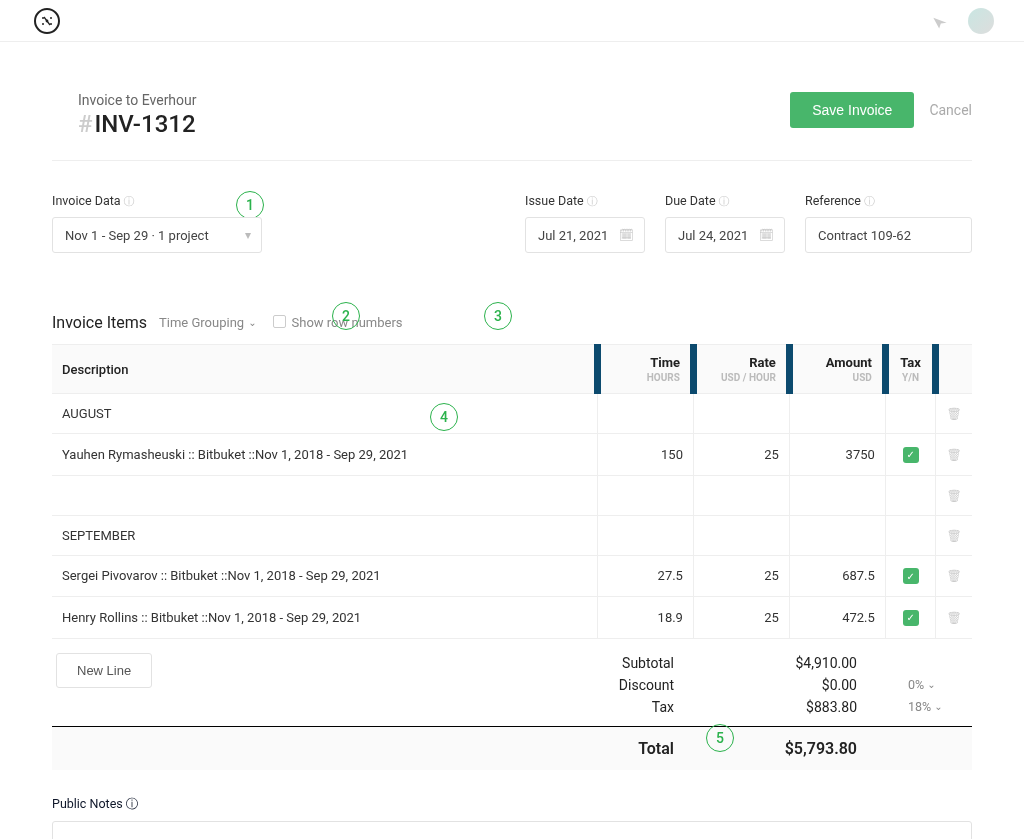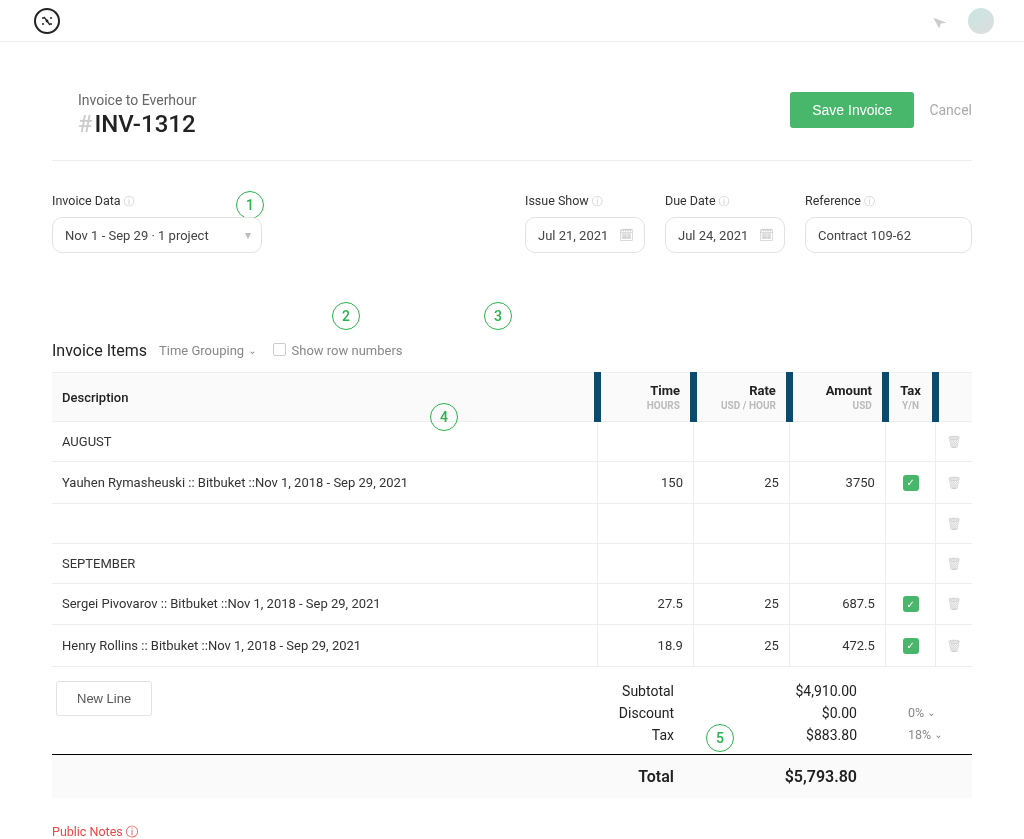--- a/index.html
+++ b/index.html
@@ -23,36 +23,36 @@
 .header-right { margin-left:auto; display:flex; align-items:center; gap: 15px; padding-right: 0; }
 .btn-save { background:#48b66b; color:#fff; border:none; border-radius:3px; padding: 10px 22px; font-size:14px; cursor:pointer; }
 .cancel { color:#aaa; font-size:14px; cursor:pointer; }
 
 .hr { height:1px; background:#eee; margin: 0 0 0 0; }
 
 .fields-row { display:flex; gap: 20px; padding: 32px 0 0 0; margin-left: 0; }
 .field { display:flex; flex-direction:column; }
 .field-label { font-size:12.5px; color:#333; margin-bottom:8px; }
 .field-label .info { color:#ccc; margin-left:3px; font-size:11px; }
-.field-box { border:1px solid #e2e2e2; border-radius:10px; height:36px; display:flex; align-items:center; padding: 0 12px; font-size:13px; color:#444; position:relative; background:#fff; }
+.field-box { border:1px solid #e2e2e2; border-radius:3px; height:36px; display:flex; align-items:center; padding: 0 12px; font-size:13px; color:#444; position:relative; background:#fff; }
 .field-box .tail-icon { position:absolute; right:10px; color:#bbb; font-size:12px; }
 .w-invoice-data { width: 210px; }
 .w-date { width: 120px; }
 .w-ref { width: 167px; }
 .col-issue { margin-left: auto; }
 
 .badge { width:28px; height:28px; border:1.6px solid #2bb24c; color:#2bb24c; border-radius:50%; display:flex; align-items:center; justify-content:center; font-size:14px; font-weight:500; position:absolute; }
 
 .b1 { left: 184px; top: 99px; }
 .b2 { left: 280px; top: 210px; }
 .b3 { left: 432px; top: 210px; }
 .b4 { left: 378px; top: 311px; }
 .b5 { left: 654px; top: 632px; }
 
-.section-row { display:flex; align-items:center; gap: 12px; margin-top: 88px; padding: 0 0 12px 0; }
+.section-row { display:flex; align-items:center; gap: 12px; margin-top: 60px; padding: 0 0 12px 0; }
 .section-title { font-size: 16px; color:#222; }
 .time-grouping { font-size:13px; color:#888; display:flex; align-items:center; gap:4px; cursor:pointer; }
 .checkbox-label { display:flex; align-items:flex-start; gap:6px; font-size:13px; color:#888; cursor:pointer; margin-left: 4px; }
 .chk { width:13px; height:13px; border:1px solid #ccc; border-radius:2px; background:#fff; }
 
 table { width: 100%; border-collapse: collapse; }
 thead th { background:#fafafa; border-top:1px solid #eee; border-bottom:1px solid #eee; font-weight:500; font-size:13px; padding: 10px 10px; color:#222; }
 thead th .sub { font-size:10px; color:#bbb; display:block; margin-top:2px; }
 th.desc-h { text-align:left; width: 540px; padding-left: 10px; }
 th.num-h { text-align:right; width: 95px; }
@@ -69,21 +69,21 @@
 .new-line-btn { margin: 14px 0 0 4px; border:1px solid #e2e2e2; background:#fff; color:#555; font-size:13px; padding: 9px 20px; border-radius:3px; cursor:pointer; }
 
 .totals-wrap { margin-top: -36px; }
 .totals { width: 100%; }
 .totals-row { display:flex; padding: 3px 0; font-size:14px; align-items:center;gap:33px; }
 .totals-label { width: 640px; text-align:right; padding-right: 18px; color:#222; }
 .totals-val { width: 140px; text-align:right; padding-right: 8px; color:#222; }
 .totals-pct { width:50px; font-size:12.5px; color:#888; display:flex; align-items:center; gap:3px; justify-content:flex-start; padding-left:10px; }
 .totals-total { background:#fafafa; border-top:1px solid #000000; padding: 12px 0; margin-top:8px; font-weight:600; font-size:16px; }
 
-.notes-label { margin-top: 26px; font-size:12.5px; color:#ef4444; }
+.notes-label { margin-top: 26px; font-size:12.5px; color:#0f172a; }
 .notes-box { margin-top:8px; border:1px solid #e2e2e2; border-radius:3px; height:44px; background:#fff; }
 
 .card-inner { position:relative; padding: 0 0 0 0; margin: 0 0 0 26px; width: 920px; }
 .chev { font-size:10px; }
 </style>
 </head>
 <body>
 
 <div class="topbar">
   <div class="logo">
@@ -129,21 +129,21 @@
     <div class="fields-row">
       <div class="field">
         <div class="field-label"><span>Invoice Data</span><span class="info">ⓘ</span></div>
         <div class="field-box w-invoice-data">
           <span>Nov 1 - Sep 29 · 1 project</span>
           <span class="tail-icon">▾</span>
         </div>
       </div>
 
       <div class="field col-issue">
-        <div class="field-label"><span>Issue Show</span><span class="info">ⓘ</span></div>
+        <div class="field-label"><span>Issue Date</span><span class="info">ⓘ</span></div>
         <div class="field-box w-date">
           <span>Jul 21, 2021</span>
           <span class="tail-icon">🗓</span>
         </div>
       </div>
 
       <div class="field">
         <div class="field-label"><span>Due Date</span><span class="info">ⓘ</span></div>
         <div class="field-box w-date">
           <span>Jul 24, 2021</span>

